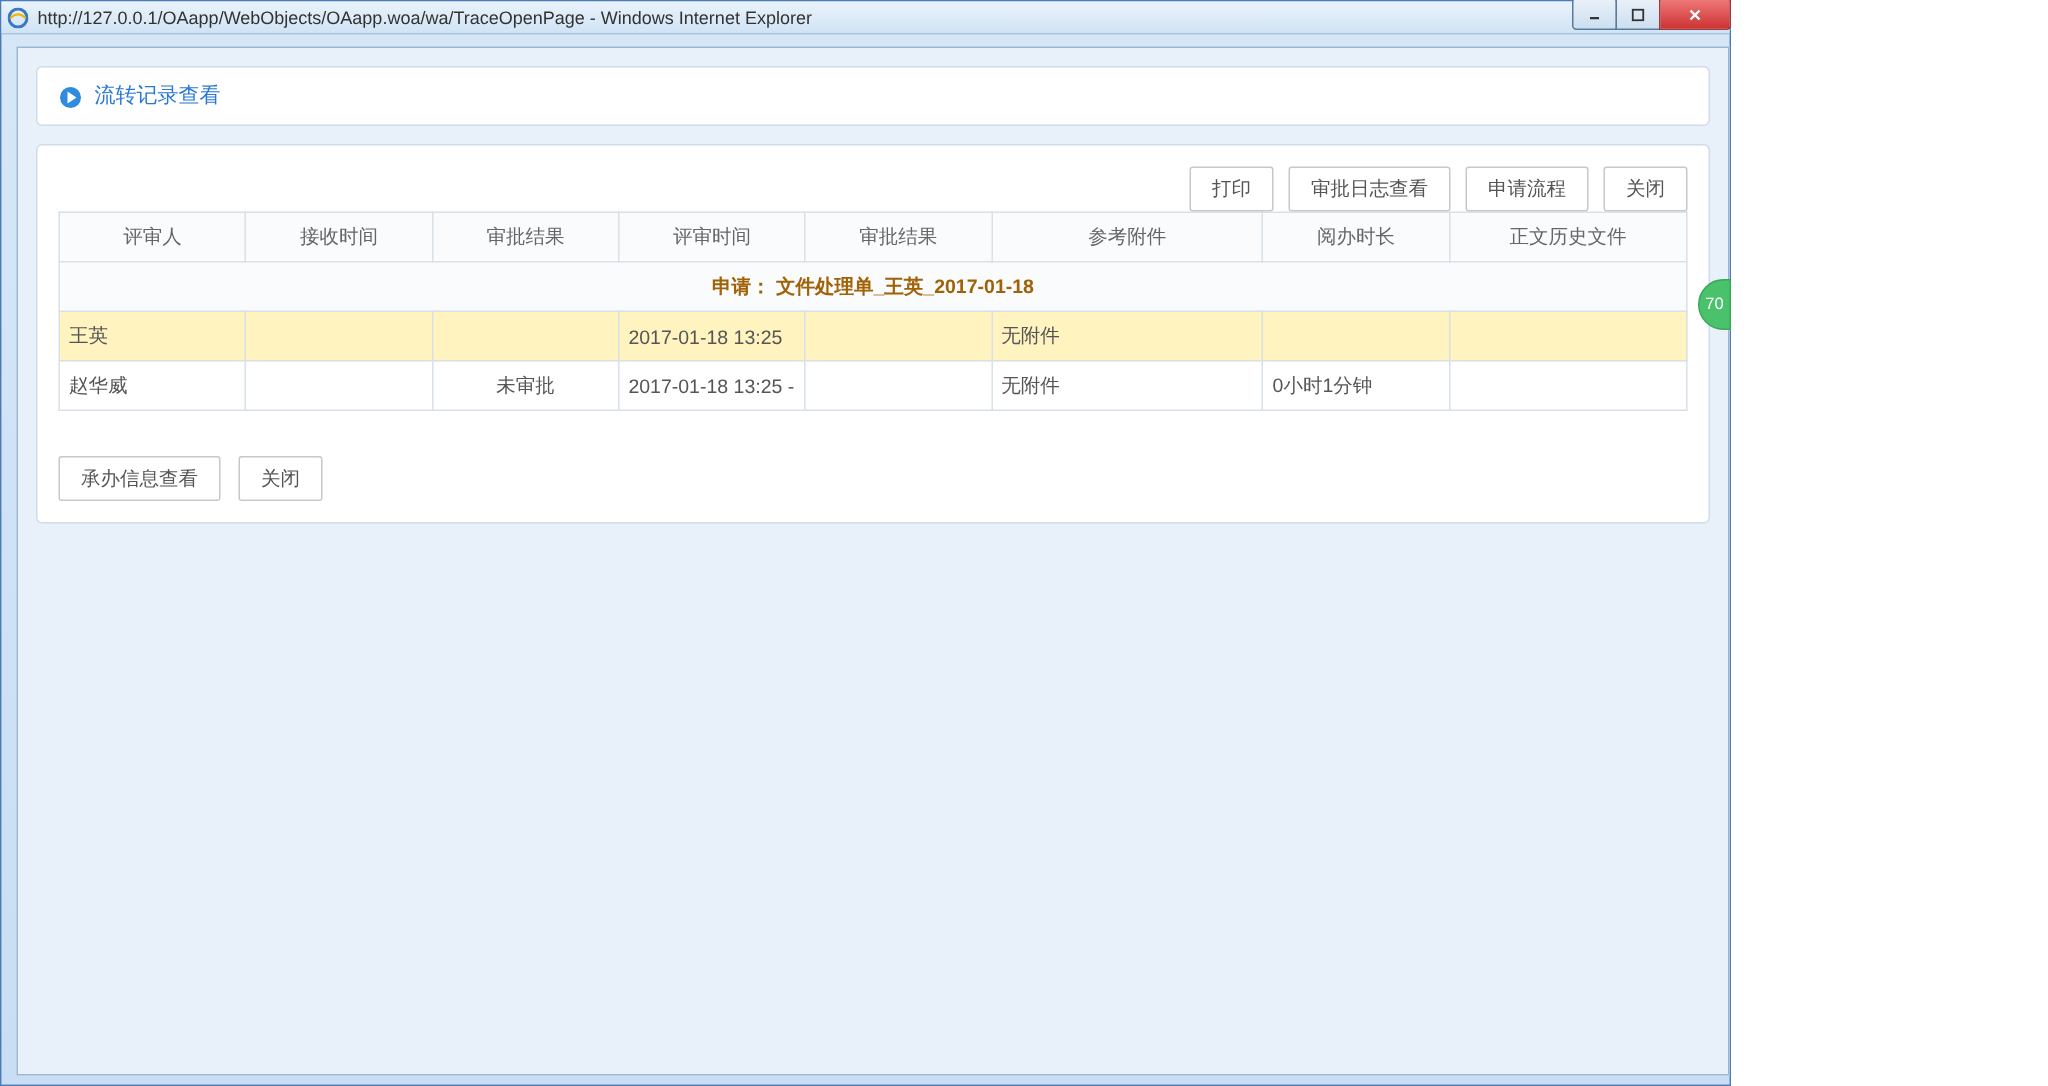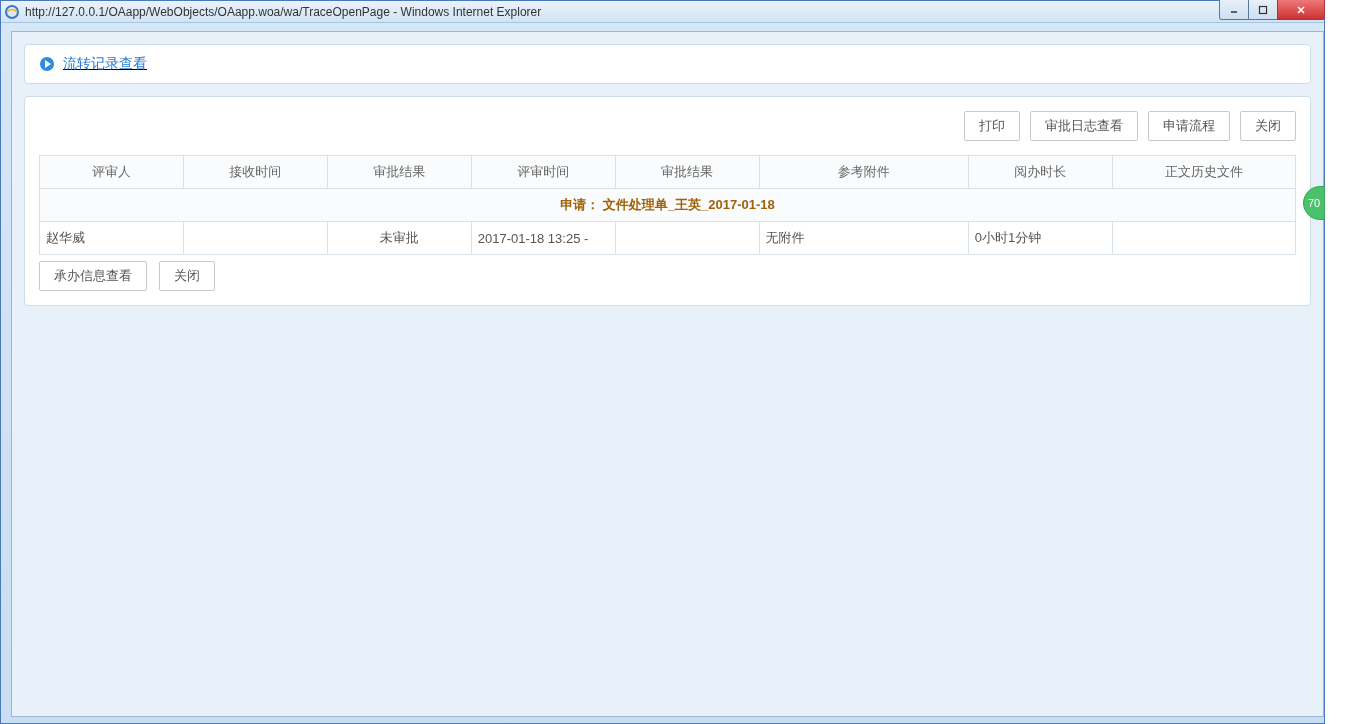--- a/index.html
+++ b/index.html
@@ -3,21 +3,21 @@
 <meta charset="utf-8">
 <style>
 * { box-sizing: border-box; margin: 0; padding: 0; }
 body {
   font-family: "Microsoft YaHei", Arial, sans-serif;
   font-size: 12px;
   background: #fff;
   overflow: hidden;
 }
 .window-frame {
-  width: 1325px;
+  width: 1154px;
   height: 724px;
   border: 1px solid #4a7abc;
   background: linear-gradient(to bottom, #d6e7f7 0%, #c9def2 100%);
   position: relative;
 }
 .title-bar {
   height: 22px;
   background: linear-gradient(to bottom, #eaf3fb 0%, #d0e3f5 100%);
   display: flex;
   align-items: center;
@@ -77,23 +77,22 @@
 }
 .page-body {
   padding: 12px;
 }
 .panel-header {
   background: #fff;
   border: 1px solid #d0dce8;
   border-radius: 4px;
   padding: 10px 14px;
   display: flex;
-  align-items: center;
+  align-items: flex-end;
   margin-bottom: 12px;
-  text-decoration: underline;
 }
 .panel-header .arrow-icon {
   width: 16px; height: 16px;
   margin-right: 8px;
   display: inline-flex;
   align-items: center;
   justify-content: center;
 }
 .panel-header .title {
   color: #2878d4;
@@ -102,21 +101,20 @@
 .panel-body {
   background: #fff;
   border: 1px solid #d0dce8;
   border-radius: 4px;
   padding: 14px;
 }
 .toolbar {
   display: flex;
   justify-content: flex-end;
   gap: 10px;
-  margin-bottom: 14px;
 }
 .btn {
   border: 1px solid #c8c8c8;
   background: #fff;
   padding: 5px 14px;
   font-size: 13px;
   color: #555;
   cursor: pointer;
   border-radius: 2px;
 }
@@ -148,21 +146,21 @@
   background: #fff3bf;
 }
 .tbl .step-row td {
   font-weight: bold;
   padding-left: 18px;
   background: #fdfdfd;
 }
 .bottom-actions {
   display: flex;
   gap: 12px;
-  margin-top: 6px;
+  margin-top: 30px;
 }
 .side-badge {
   position: absolute;
   right: -1px;
   top: 185px;
   width: 22px;
   height: 34px;
   background: #4ac26b;
   border-top-left-radius: 17px;
   border-bottom-left-radius: 17px;
@@ -250,20 +248,30 @@
               <th>接收时间</th>
               <th>审批结果</th>
               <th>评审时间</th>
               <th>审批结果</th>
               <th>参考附件</th>
               <th>阅办时长</th>
               <th>正文历史文件</th>
             </tr>
           </thead>
           <tbody>
+            <tr class="hl">
+              <td>王英</td>
+              <td></td>
+              <td></td>
+              <td>2017-01-18 13:25</td>
+              <td></td>
+              <td>无附件</td>
+              <td></td>
+              <td></td>
+            </tr>
             <tr>
               <td>赵华威</td>
               <td></td>
               <td style="text-align:center">未审批</td>
               <td>2017-01-18 13:25 -</td>
               <td></td>
               <td>无附件</td>
               <td>0小时1分钟</td>
               <td></td>
             </tr>

